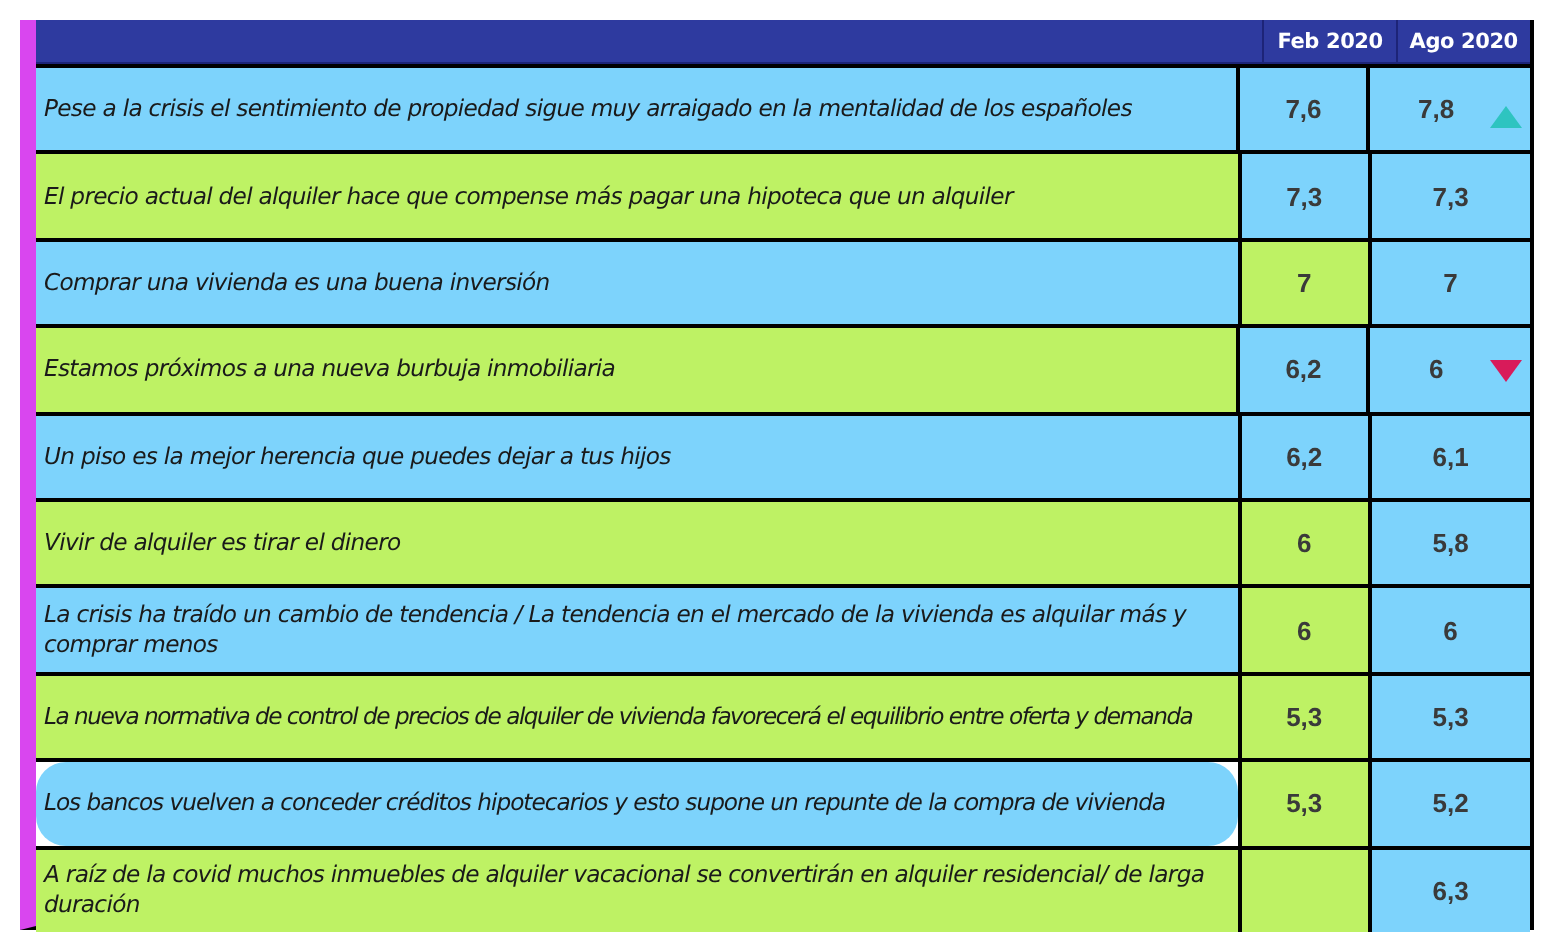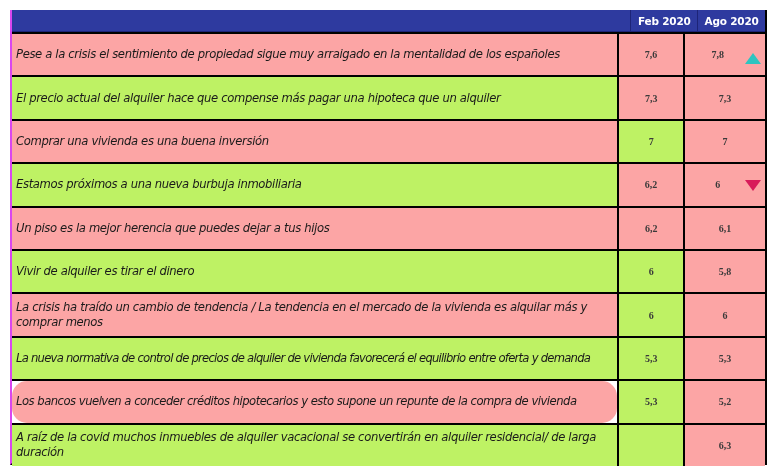--- a/index.html
+++ b/index.html
@@ -1,19 +1,19 @@
 <!DOCTYPE html>
 <html><head>
 <meta charset="utf-8">
 <style>
   html, body { margin: 0; padding: 0; background: #ffffff; }
   body { width: 780px; height: 471px; position: relative; overflow: hidden; font-family: "DejaVu Sans", sans-serif; }
   .tbl {
     position: absolute; left: 10px; top: 10px; width: 757px; height: 455px;
-    border-left: 2px solid #d946ef; border-right: 2px solid #000; border-bottom: 2px solid #000;
+    border-left: 8px solid #d946ef; border-right: 2px solid #000; border-bottom: 2px solid #000;
     box-sizing: border-box;
   }
   .hdr {
     display: flex; height: 21px; background: #2e3a9f;
     border-bottom: 1px solid #1d2478;
   }
   .hdr .label-col { width: 620px; }
   .hdr .c { display: flex; align-items: center; justify-content: center;
     color: #ffffff; font-family: "DejaVu Sans", sans-serif; font-weight: bold; font-size: 10.5px;
     letter-spacing: -0.2px; }
@@ -21,25 +21,25 @@
   .hdr .c2 { width: 67px; border-left: 1px solid #1d2478; }
   .row { display: flex; height: 43.4px; box-sizing: border-box; border-top: 2px solid #000; }
   .row:first-of-type { border-top: none; }
   .row .txt {
     width: 620px; box-sizing: border-box; padding: 0 4px; display: flex; align-items: center;
     font-family: "DejaVu Sans", sans-serif; font-style: italic; font-size: 11.6px; color: #1a1a1a;
     line-height: 15px; letter-spacing: -0.35px;
   }
   .row .num {
     box-sizing: border-box; border-left: 2px solid #000; display: flex; align-items: center; justify-content: center;
-    font-family: Liberation Serif, serif; font-weight: bold; font-size: 10px; color: #3a3a3a; position: relative;
+    font-family: Liberation Sans, sans-serif; font-weight: bold; font-size: 13px; color: #3a3a3a; position: relative;
   }
   .row .n1 { width: 67px; }
   .row .n2 { width: 84px; }
-  .gray { background: #fca5a5; }
+  .gray { background: #7dd3fc; }
   .white { background: #bef264; }
   .tri-up {
     position: absolute; right: 4px; top: 19px; width: 0; height: 0;
     border-left: 8px solid transparent; border-right: 8px solid transparent; border-bottom: 11px solid #2ec4c0;
   }
   .tri-down {
     position: absolute; right: 4px; top: 16px; width: 0; height: 0;
     border-left: 8px solid transparent; border-right: 8px solid transparent; border-top: 11px solid #d81b5a;
   }
   .shift-left { padding-right: 14px; }

